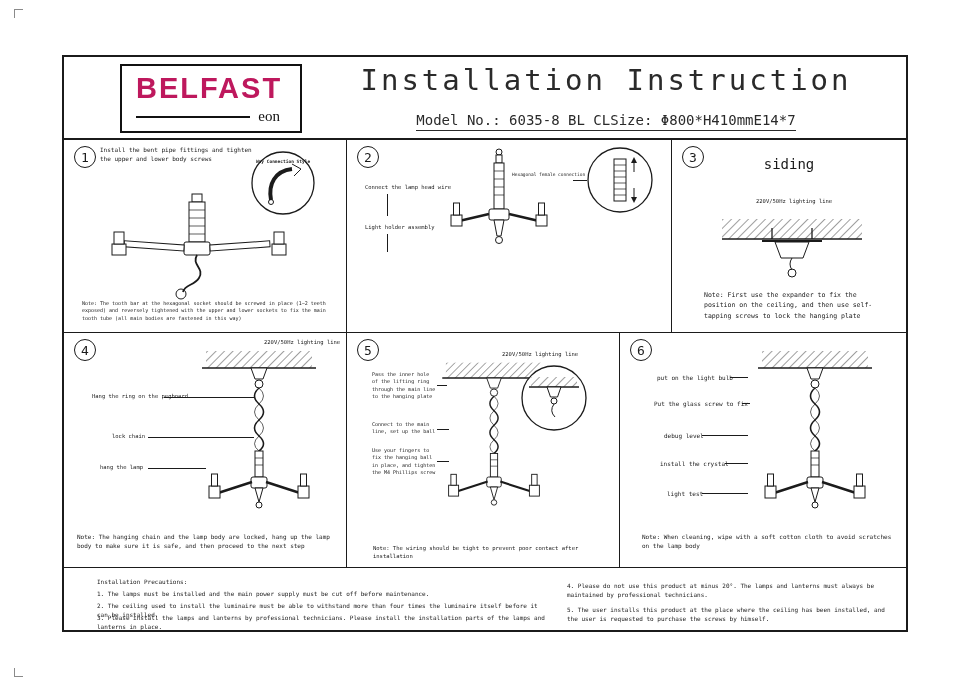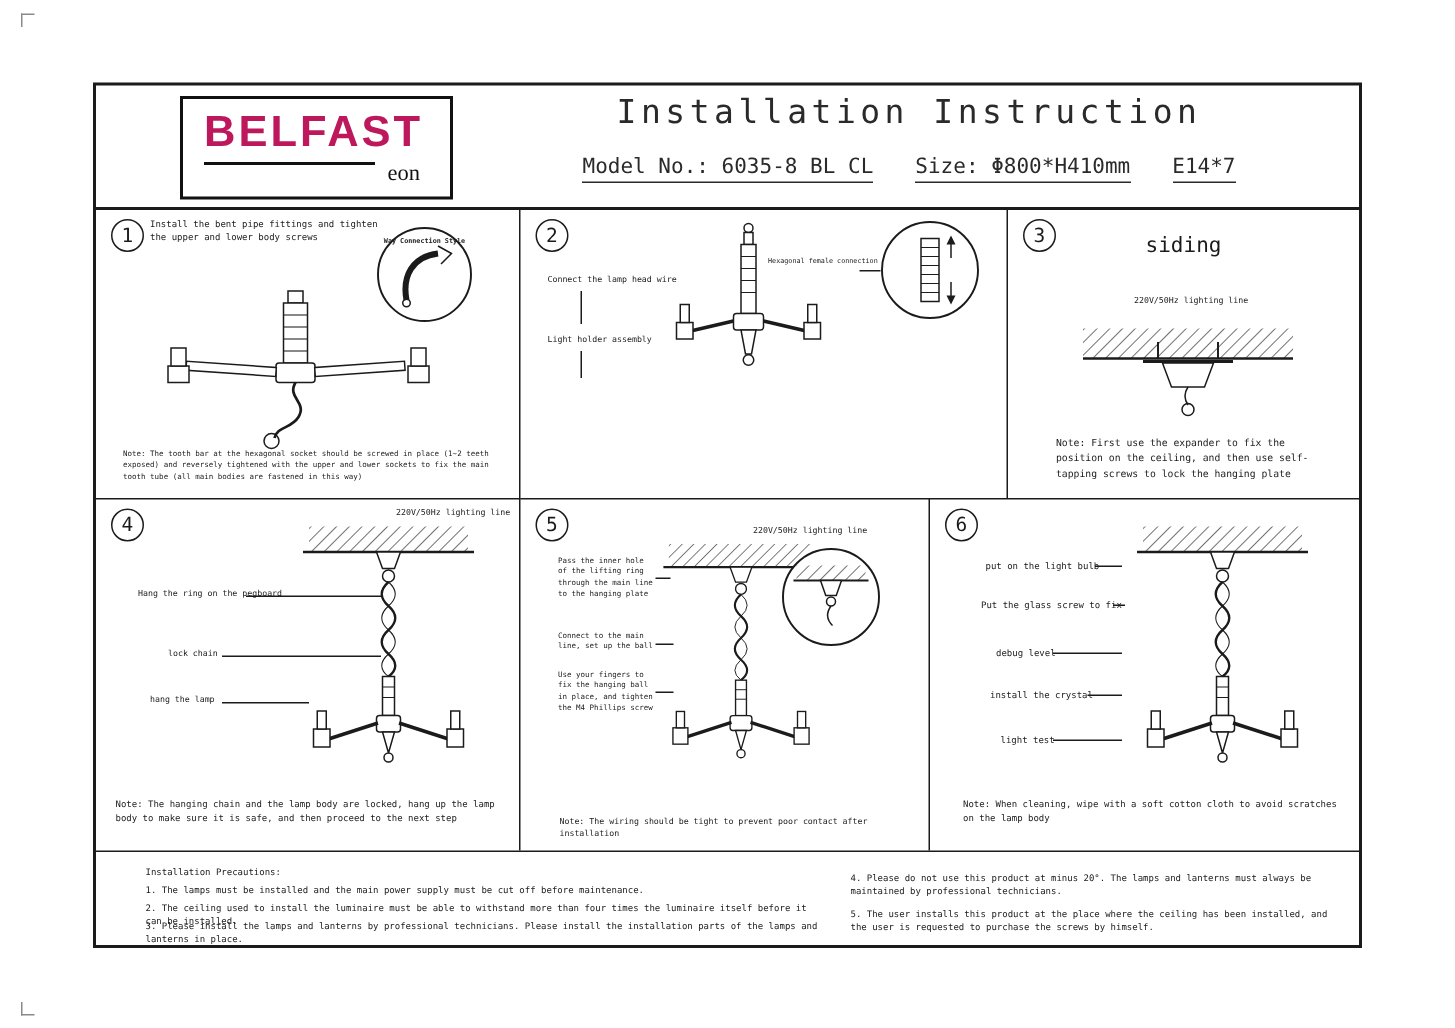--- a/index.html
+++ b/index.html
@@ -5,26 +5,26 @@
   * { margin:0; padding:0; box-sizing:border-box; }
   html,body { width:970px; height:685px; background:#ffffff; }
   body { position:relative; overflow:hidden; font-family:"DejaVu Sans Mono", monospace; color:#1b1b1b; }
 
   .frame { position:absolute; left:62px; top:55px; width:846px; height:577px; border:2px solid #1b1b1b; }
 
   
   .header { position:absolute; left:0; top:0; width:100%; height:83px; border-bottom:2px solid #1b1b1b; }
   .logo-box { position:absolute; left:56px; top:7px; width:182px; height:69px; border:2px solid #111; padding:6px 14px 4px; }
   .brand { font-family:"Liberation Sans", sans-serif; font-weight:bold; font-size:29px; letter-spacing:2px; color:#be185d; }
-  .brand-sub-row { display:flex; margin-top:3px; }
+  .brand-sub-row { display:flex; align-items:center; margin-top:3px; }
   .brand-line { flex:1; border-top:2px solid #111; }
   .brand-sub { font-family:"Liberation Serif", serif; font-size:15px; margin-left:8px; padding-right:6px; color:#111; }
   .header-right { position:absolute; left:250px; right:8px; top:2px; text-align:center; }
-  .doc-title { font-size:22px; letter-spacing:3px; font-weight:normal; color:#2a2a2a; margin-top:4px; }
-  .model-row { margin-top:15px; font-size:14px; display:flex; justify-content:center; gap:28px; color:#2a2a2a; }
+  .doc-title { font-size:29px; letter-spacing:3px; font-weight:normal; color:#2a2a2a; margin-top:4px; }
+  .model-row { margin-top:15px; font-size:14px; display:flex; justify-content:center; color:#2a2a2a; }
   .model-row span { border-bottom:1.5px solid #2a2a2a; padding-bottom:2px; white-space:nowrap; }
 
   
   .panel { position:absolute; }
   .p1 { left:0;    top:83px;  width:283px; height:192px; border-right:1.5px solid #1b1b1b; }
   .p2 { left:283px;top:83px;  width:325px; height:192px; border-right:1.5px solid #1b1b1b; }
   .p3 { left:608px;top:83px;  right:0;     height:192px; }
   .p4 { left:0;    top:275px; width:283px; height:235px; border-top:1.5px solid #1b1b1b; border-right:1.5px solid #1b1b1b; }
   .p5 { left:283px;top:275px; width:273px; height:235px; border-top:1.5px solid #1b1b1b; border-right:1.5px solid #1b1b1b; }
   .p6 { left:556px;top:275px; right:0;     height:235px; border-top:1.5px solid #1b1b1b; }

